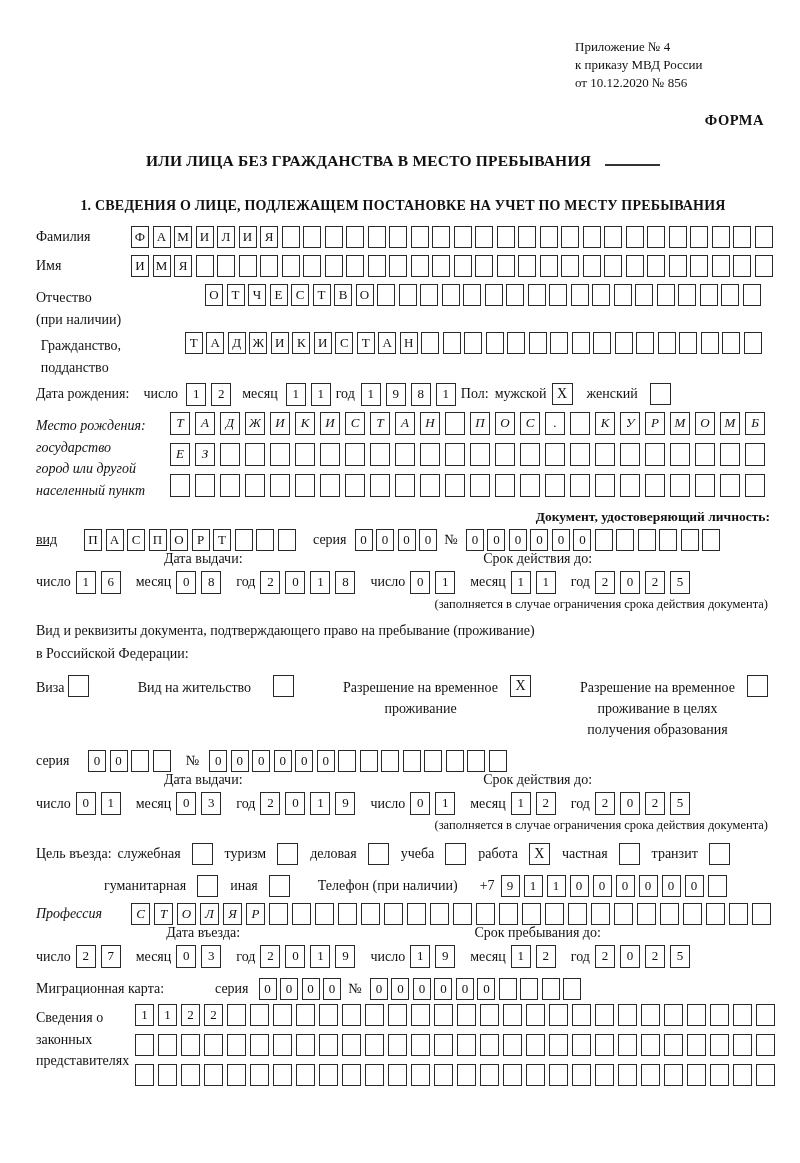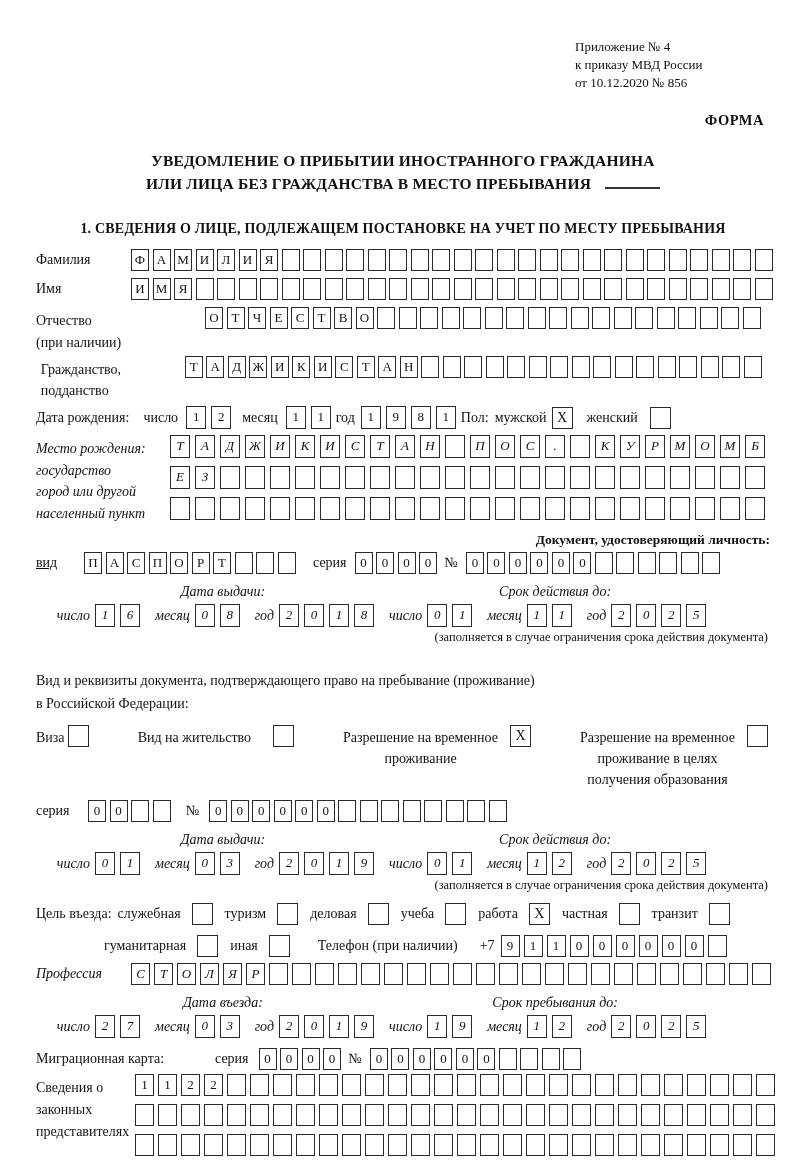--- a/index.html
+++ b/index.html
@@ -36,25 +36,25 @@
   .cells-mid .cell { width:19px; height:22px; margin-right:4px;  line-height:19px; }
   .cells-wide .cell{ width:20px; height:23px; margin-right:5px;  line-height:20px; }
   .checkbox .cell  { width:21px; height:22px; margin-right:0; line-height:19px; font-size:14px; }
 
   .stack > .cells { margin-bottom:8px; }
 
   
   .dline { display:flex; align-items:center; }
   .dline .dlab { font-size:14px; margin-right:5px; }
   .dline .cells { margin-right:10px; }
-  .dates-pair { display:flex; justify-content:center; margin-top:10px; padding-right:28px;font-style:italic; }
+  .dates-pair { display:flex; justify-content:flex-start; padding-right:28px; }
   .dgroup .dhead { text-align:center; font-size:14px; margin-bottom:4px; }
   .note-right { text-align:right; font-size:12.5px; margin-top:3px; padding-right:2px; }
 
-  .para { font-size:14px; line-height:1.65; margin-top:24px; }
+  .para { font-size:14px; line-height:1.65; margin-top:7px; }
 
   
   .opts { display:flex; align-items:flex-start; justify-content:space-between; margin-top:10px; padding-right:2px; }
   .opt { display:flex; align-items:flex-start; }
   .opt .olab { font-size:14px; text-align:center; line-height:1.5; padding-top:2px; }
   .opt .checkbox { margin-left:8px; }
   .opt.tight .checkbox { margin-left:3px; }
 
   
   .purpose { display:flex; align-items:center; flex-wrap:nowrap; margin-top:10px; }
@@ -73,21 +73,20 @@
 <div class="page">
 
   <div class="annex-block">
     <div>Приложение № 4</div>
     <div>к приказу МВД России</div>
     <div>от 10.12.2020 № 856</div>
   </div>
   <div class="forma">ФОРМА</div>
 
   <div class="title">
-    <div>УВЕДОМЛЕНИЕ О ПРИБЫТИИ ИНОСТРАННОГО ГРАЖДАНИНА</div>
     <div><span>ИЛИ ЛИЦА БЕЗ ГРАЖДАНСТВА В МЕСТО ПРЕБЫВАНИЯ</span><span class="uline"></span></div>
   </div>
 
   <div class="sect">1. СВЕДЕНИЯ О ЛИЦЕ, ПОДЛЕЖАЩЕМ ПОСТАНОВКЕ НА УЧЕТ ПО МЕСТУ ПРЕБЫВАНИЯ</div>
 
   <div class="frow mt12">
     <div class="flabel w-surname">Фамилия</div>
     <div class="cells cells-std">
         <span class="cell">Ф</span>
         <span class="cell">А</span>

